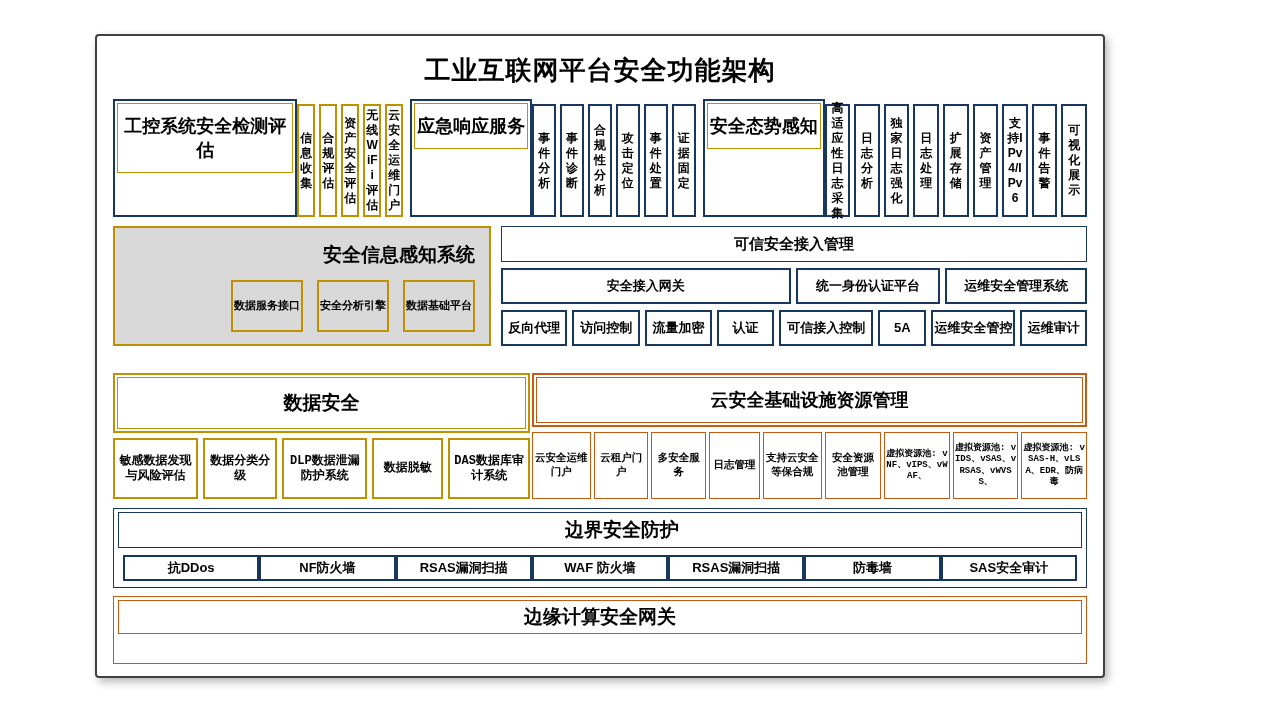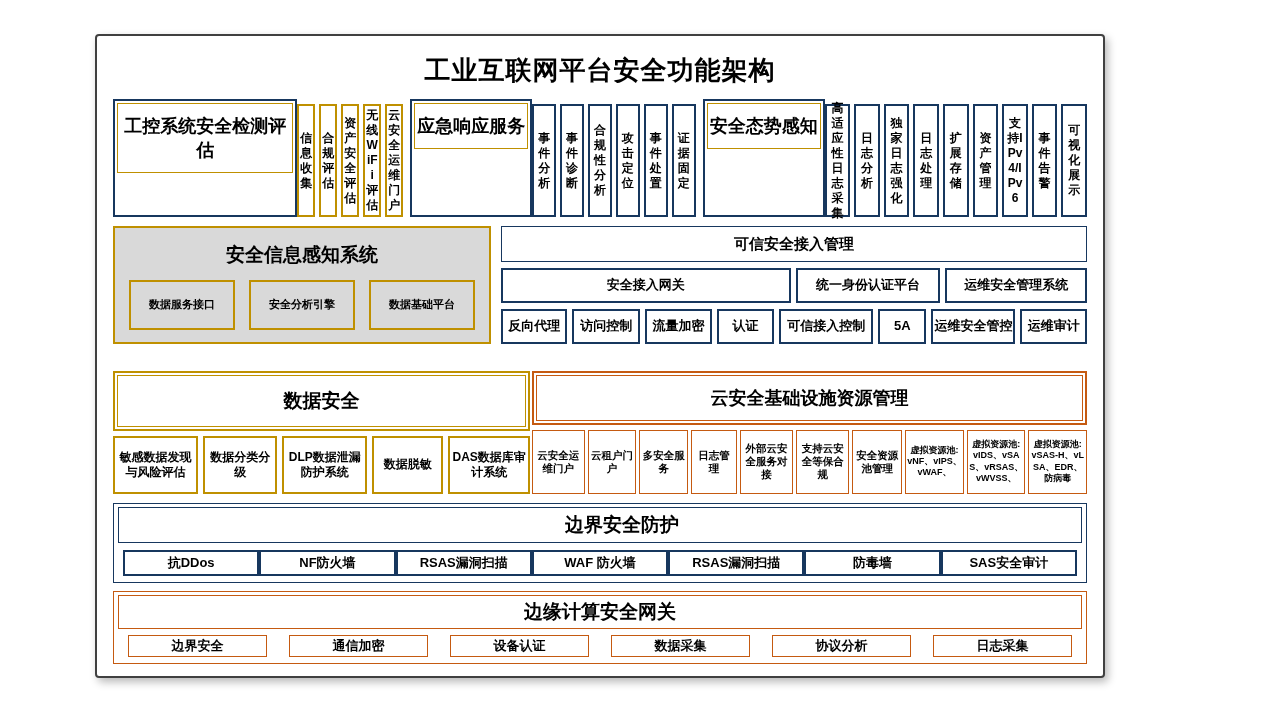--- a/index.html
+++ b/index.html
@@ -46,36 +46,36 @@
   .sec{display:flex;flex-direction:row;box-sizing:border-box;}
   .sec-ics{flex:0 0 29.8%;}
   .sec-emergency{flex:0 0 29.3%;}
   .sec-awareness{flex:1;}
   .items{display:flex;gap:4px;margin-top:5px;flex:1;}
   .ics-i0{flex:.85}.ics-i1{flex:.85}.ics-i2{flex:1}.ics-i3{flex:1.32}.ics-i4{flex:1.32}
   
   .row2{height:130px;gap:10px;margin-top:9px;}
   .perception{
     flex:0 0 38.8%;background:var(--gray);border:2px solid var(--gold);
-    padding:4px 14px 12px;display:flex;flex-direction:column;box-sizing:border-box;
+    padding:4px 14px 12px;display:flex;flex-direction:column;box-sizing:border-box;align-items:flex-end;
   }
   .perception-title{text-align:center;font-weight:bold;font-size:19px;padding:10px 0 2px;}
   .perception-items{display:flex;gap:14px;flex:1;margin-top:10px;}
   .perception .box{background:var(--gray);font-size:11px;}
   .trusted{flex:1;display:flex;flex-direction:column;gap:6px;}
   .trusted-hdr{
     border:1.5px solid var(--navy);text-align:center;font-weight:bold;font-size:15px;
     display:flex;align-items:center;justify-content:center;flex:0 0 36px;box-sizing:border-box;
   }
   .trusted-row{display:flex;gap:5px;flex:1;}
   .trusted-row .box{font-size:13px;word-break:keep-all;}
   .gw0{flex:2.05}.gw1{flex:1}.gw2{flex:.98}
   .t0{flex:1}.t1{flex:1.02}.t2{flex:1}.t3{flex:.85}.t4{flex:1.45}.t5{flex:.7}.t6{flex:1.25}.t7{flex:1}
   
-  .row3{height:136px;gap:2px;margin-top:27px;}
+  .row3{height:136px;gap:2px;margin-top:27px;font-family:Liberation Mono, monospace;}
   .dsec{flex:0 0 42.8%;display:flex;flex-direction:column;}
   .dsec .hdr2>div{font-size:19px;padding:12px 2px;}
   .dsec .items{gap:5px;}
   .d0{flex:1.15}.d1{flex:1}.d2{flex:1.15}.d3{flex:.95}.d4{flex:1.1}
   .cloud{flex:1;display:flex;flex-direction:column;}
   .cloud .items{gap:3px;}
   .cloud .box{font-size:10.5px;padding:1px;}
   .cloud .box.pool{font-size:9px;flex:1.12;}
   .c0{flex:1}.c1{flex:.92}.c2{flex:.92}.c3{flex:.85}.c4{flex:1.02}.c5{flex:1}.c6{flex:.95}
   
@@ -198,21 +198,20 @@
 
     <section class="cloud">
       <div class="hdr2 o-orange">
         <div>云安全基础设施资源管理</div>
       </div>
       <div class="items">
         <div class="box b-orange c0">云安全运维门户</div>
         <div class="box b-orange c1">云租户门户</div>
         <div class="box b-orange c2">多安全服务</div>
         <div class="box b-orange c3">日志管理</div>
-        <div class="box b-orange c4">外部云安全服务对接</div>
         <div class="box b-orange c5">支持云安全等保合规</div>
         <div class="box b-orange c6">安全资源池管理</div>
         <div class="box b-orange pool">虚拟资源池: vNF、vIPS、vWAF、</div>
         <div class="box b-orange pool">虚拟资源池: vIDS、vSAS、vRSAS、vWVSS、</div>
         <div class="box b-orange pool">虚拟资源池: vSAS-H、vLSA、EDR、防病毒</div>
       </div>
     </section>
   </div>
 
   <section class="row4">
@@ -223,23 +222,15 @@
       <div class="box b-navy">RSAS漏洞扫描</div>
       <div class="box b-navy">WAF 防火墙</div>
       <div class="box b-navy">RSAS漏洞扫描</div>
       <div class="box b-navy">防毒墙</div>
       <div class="box b-navy">SAS安全审计</div>
     </div>
   </section>
 
   <section class="row5">
     <div class="band-hdr">边缘计算安全网关</div>
-    <div class="band-items">
-      <div class="box b-orange">边界安全</div>
-      <div class="box b-orange">通信加密</div>
-      <div class="box b-orange">设备认证</div>
-      <div class="box b-orange">数据采集</div>
-      <div class="box b-orange">协议分析</div>
-      <div class="box b-orange">日志采集</div>
-    </div>
   </section>
 
 </div>
 
 </body></html>

